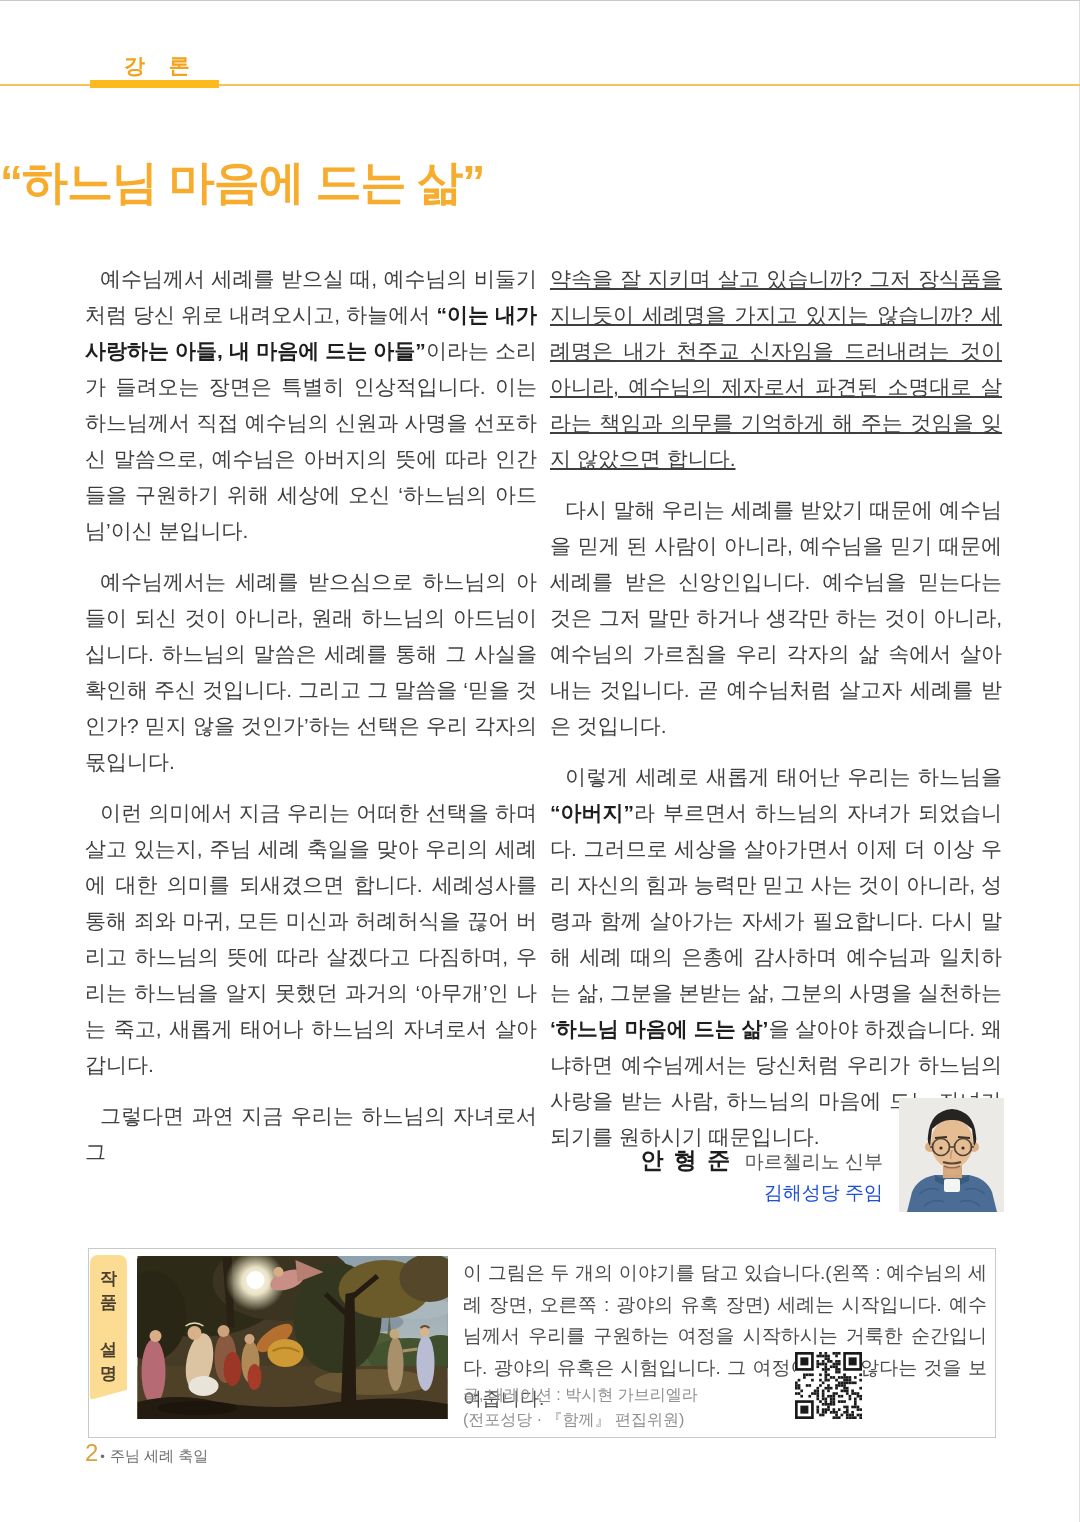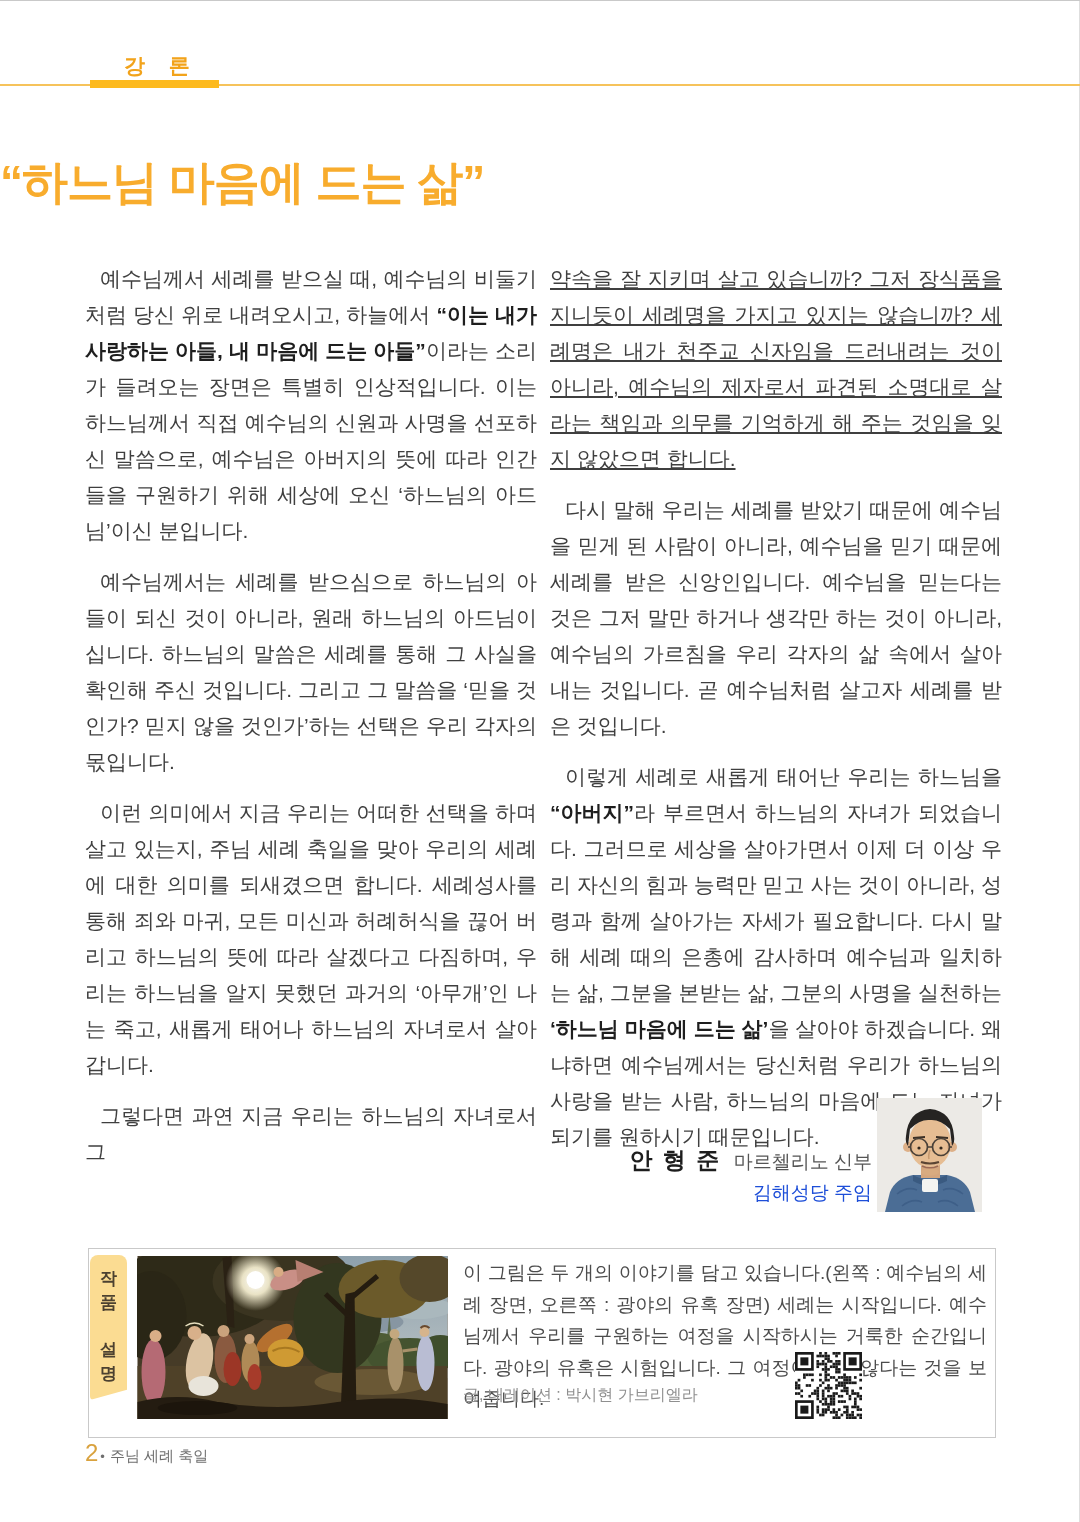--- a/index.html
+++ b/index.html
@@ -24,22 +24,22 @@
   .col-left{left:85px;}
   .col-right{left:550px;}
   .para{
     margin:0 0 15px 0;font-size:21px;line-height:36px;color:#3f3f3f;
     text-align:justify;word-break:break-all;text-indent:0.72em;
   }
   .para.noindent{text-indent:0;text-decoration:underline;}
   .para .bold{font-weight:bold;color:#1e1e1e;}
   
   .author{
-    position:absolute;left:524px;top:1098px;width:458px;
-    display:flex;justify-content:flex-end;align-items:flex-end;gap:5px;
+    position:absolute;left:546px;top:1098px;width:458px;
+    display:flex;justify-content:flex-end;align-items:flex-end;gap:16px;
   }
   .author-text{text-align:right;margin-bottom:4px;line-height:30px;white-space:nowrap;}
   .author-name{font-size:23px;font-weight:bold;color:#1d1d1d;letter-spacing:2px;}
   .author-title{font-size:19px;color:#555;margin-left:8px;}
   .author-role{font-size:19px;color:#1d4ed8;}
   .author-photo{width:105px;height:114px;flex:0 0 auto;background:#eceae6;}
   
   .artbox{
     position:absolute;left:88px;top:1248px;width:908px;height:190px;
     border:1px solid #c9c9c9;background:#fff;box-sizing:border-box;
@@ -201,20 +201,21 @@
         <path d="M265,95 L280,93" stroke="#a8916a" stroke-width="3"></path>
         <path d="M0,146 Q40,136 80,146 Q140,156 200,146 Q260,138 310,148 L310,163 L0,163 Z" fill="#241c11"></path>
         <ellipse cx="60" cy="152" rx="40" ry="7" fill="#1c150c"></ellipse>
       </svg>
     </div>
 
     <div class="art-desc">이 그림은 두 개의 이야기를 담고 있습니다.(왼쪽 : 예수님의 세례 장면, 오른쪽 : 광야의 유혹 장면) 세례는 시작입니다. 예수님께서 우리를 구원하는 여정을 시작하시는 거룩한 순간입니다. 광야의 유혹은 시험입니다. 그 여정이 쉽지 않다는 것을 보여줍니다.</div>
 
     <div class="art-credit">
       <div>글, 내레이션 : 박시현 가브리엘라</div>
+      <div>(전포성당 · 『함께』 편집위원)</div>
     </div>
 
     <div class="art-qr" id="qr"><svg viewBox="0 0 25 25" width="67" height="67">
           <rect x="0" y="0" width="25" height="25" fill="#ffffff"></rect>
           <rect x="9" y="0" width="1" height="1" fill="#1a1a1a"></rect>
           <rect x="11" y="0" width="1" height="1" fill="#1a1a1a"></rect>
           <rect x="14" y="0" width="1" height="1" fill="#1a1a1a"></rect>
           <rect x="15" y="0" width="1" height="1" fill="#1a1a1a"></rect>
           <rect x="16" y="0" width="1" height="1" fill="#1a1a1a"></rect>
           <rect x="8" y="1" width="1" height="1" fill="#1a1a1a"></rect>

